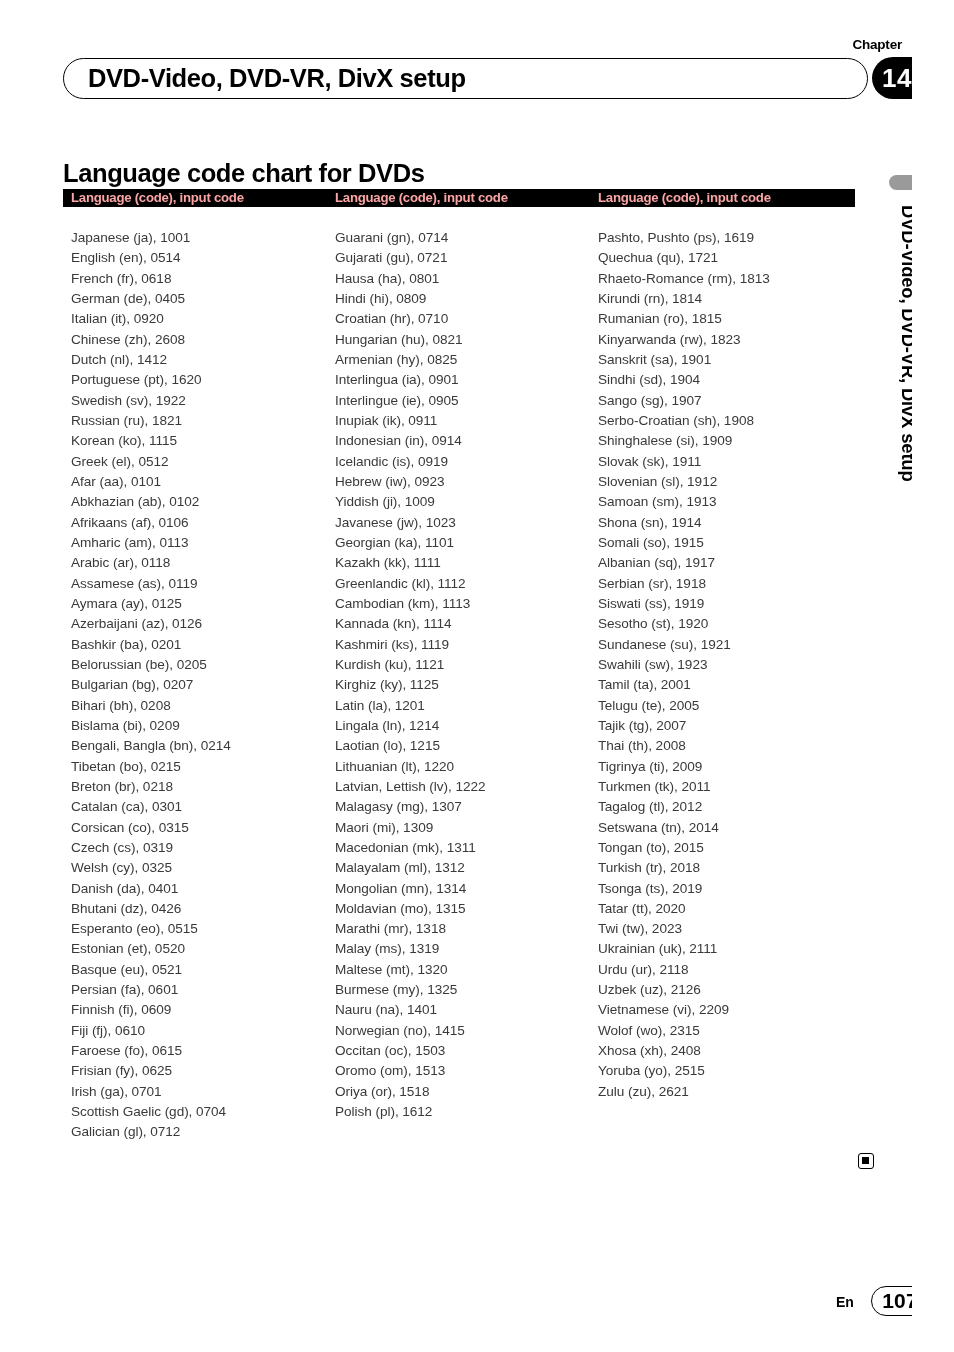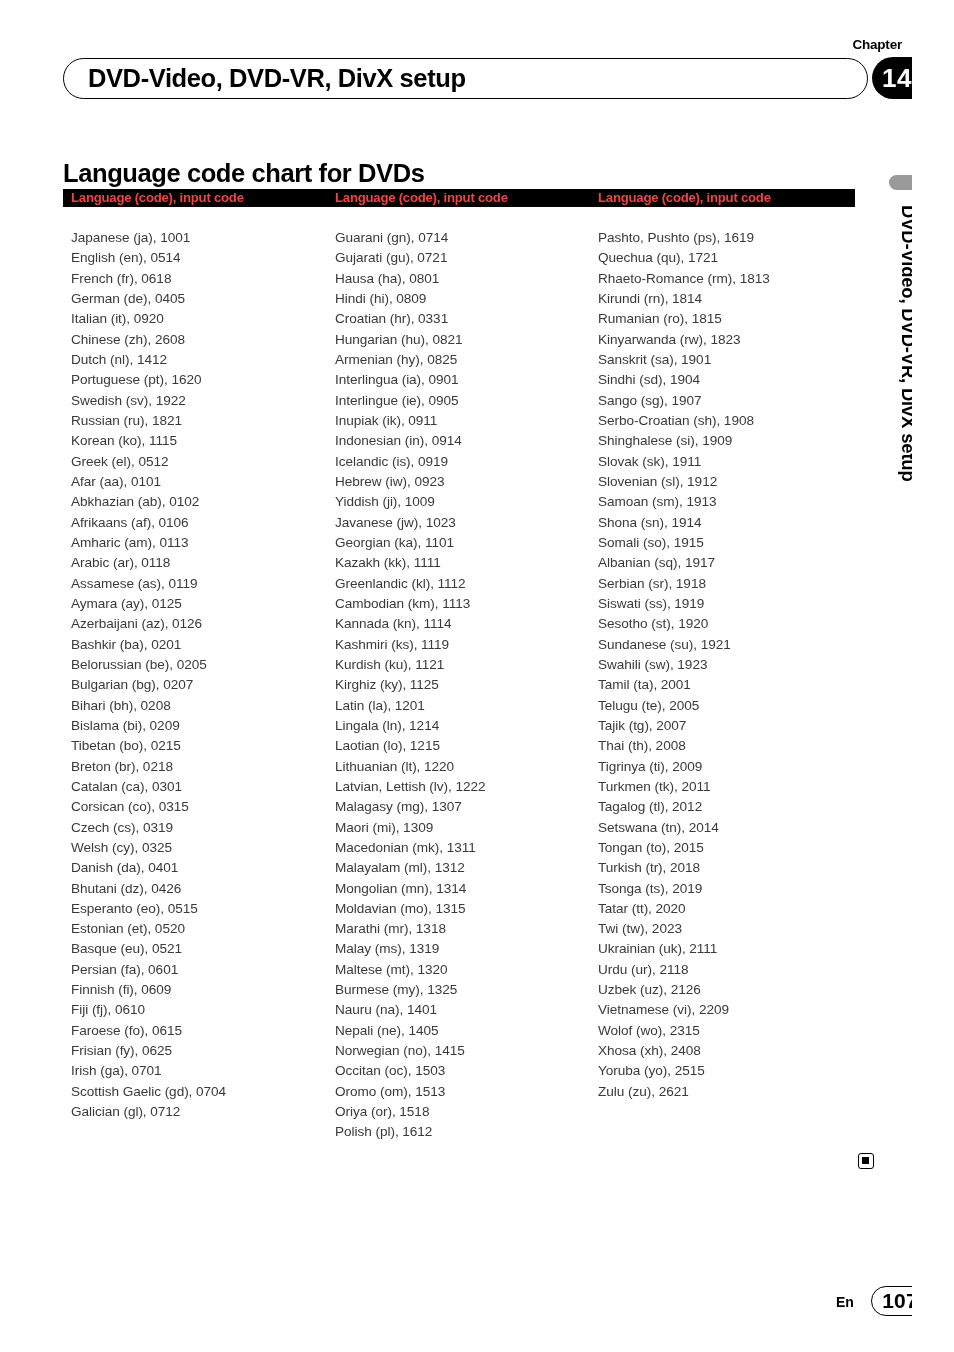--- a/index.html
+++ b/index.html
@@ -88,21 +88,21 @@
     position: absolute;
     top: 189px;
     left: 63px;
     width: 792px;
     height: 18px;
     background: #000000;
   }
   #table-header .col-head {
     position: absolute;
     top: 0;
-    color: #ef4444;
+    color: #fca5a5;
     font-size: 13.2px;
     font-weight: bold;
     line-height: 18px;
     letter-spacing: -0.25px;
     white-space: nowrap;
   }
   #table-header .ch0 { left: 8px; }
   #table-header .ch1 { left: 272px; }
   #table-header .ch2 { left: 535px; }
 
@@ -231,20 +231,21 @@
       <div class="lang-item">Amharic (am), 0113</div>
       <div class="lang-item">Arabic (ar), 0118</div>
       <div class="lang-item">Assamese (as), 0119</div>
       <div class="lang-item">Aymara (ay), 0125</div>
       <div class="lang-item">Azerbaijani (az), 0126</div>
       <div class="lang-item">Bashkir (ba), 0201</div>
       <div class="lang-item">Belorussian (be), 0205</div>
       <div class="lang-item">Bulgarian (bg), 0207</div>
       <div class="lang-item">Bihari (bh), 0208</div>
       <div class="lang-item">Bislama (bi), 0209</div>
+      <div class="lang-item">Bengali, Bangla (bn), 0214</div>
       <div class="lang-item">Tibetan (bo), 0215</div>
       <div class="lang-item">Breton (br), 0218</div>
       <div class="lang-item">Catalan (ca), 0301</div>
       <div class="lang-item">Corsican (co), 0315</div>
       <div class="lang-item">Czech (cs), 0319</div>
       <div class="lang-item">Welsh (cy), 0325</div>
       <div class="lang-item">Danish (da), 0401</div>
       <div class="lang-item">Bhutani (dz), 0426</div>
       <div class="lang-item">Esperanto (eo), 0515</div>
       <div class="lang-item">Estonian (et), 0520</div>
@@ -256,21 +257,21 @@
       <div class="lang-item">Frisian (fy), 0625</div>
       <div class="lang-item">Irish (ga), 0701</div>
       <div class="lang-item">Scottish Gaelic (gd), 0704</div>
       <div class="lang-item">Galician (gl), 0712</div>
     </div>
   <div class="lang-col" id="col-1">
       <div class="lang-item">Guarani (gn), 0714</div>
       <div class="lang-item">Gujarati (gu), 0721</div>
       <div class="lang-item">Hausa (ha), 0801</div>
       <div class="lang-item">Hindi (hi), 0809</div>
-      <div class="lang-item">Croatian (hr), 0331</div>
+      <div class="lang-item">Croatian (hr), 0710</div>
       <div class="lang-item">Hungarian (hu), 0821</div>
       <div class="lang-item">Armenian (hy), 0825</div>
       <div class="lang-item">Interlingua (ia), 0901</div>
       <div class="lang-item">Interlingue (ie), 0905</div>
       <div class="lang-item">Inupiak (ik), 0911</div>
       <div class="lang-item">Indonesian (in), 0914</div>
       <div class="lang-item">Icelandic (is), 0919</div>
       <div class="lang-item">Hebrew (iw), 0923</div>
       <div class="lang-item">Yiddish (ji), 1009</div>
       <div class="lang-item">Javanese (jw), 1023</div>
@@ -291,21 +292,20 @@
       <div class="lang-item">Maori (mi), 1309</div>
       <div class="lang-item">Macedonian (mk), 1311</div>
       <div class="lang-item">Malayalam (ml), 1312</div>
       <div class="lang-item">Mongolian (mn), 1314</div>
       <div class="lang-item">Moldavian (mo), 1315</div>
       <div class="lang-item">Marathi (mr), 1318</div>
       <div class="lang-item">Malay (ms), 1319</div>
       <div class="lang-item">Maltese (mt), 1320</div>
       <div class="lang-item">Burmese (my), 1325</div>
       <div class="lang-item">Nauru (na), 1401</div>
-      <div class="lang-item">Nepali (ne), 1405</div>
       <div class="lang-item">Norwegian (no), 1415</div>
       <div class="lang-item">Occitan (oc), 1503</div>
       <div class="lang-item">Oromo (om), 1513</div>
       <div class="lang-item">Oriya (or), 1518</div>
       <div class="lang-item">Polish (pl), 1612</div>
     </div>
   <div class="lang-col" id="col-2">
       <div class="lang-item">Pashto, Pushto (ps), 1619</div>
       <div class="lang-item">Quechua (qu), 1721</div>
       <div class="lang-item">Rhaeto-Romance (rm), 1813</div>

